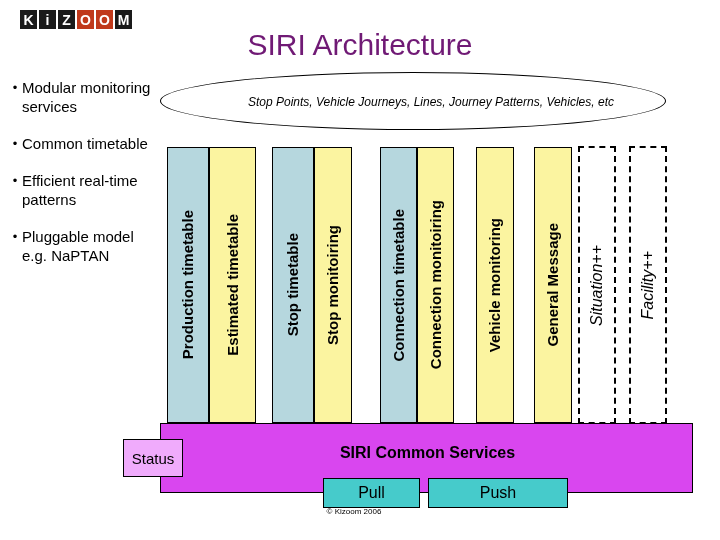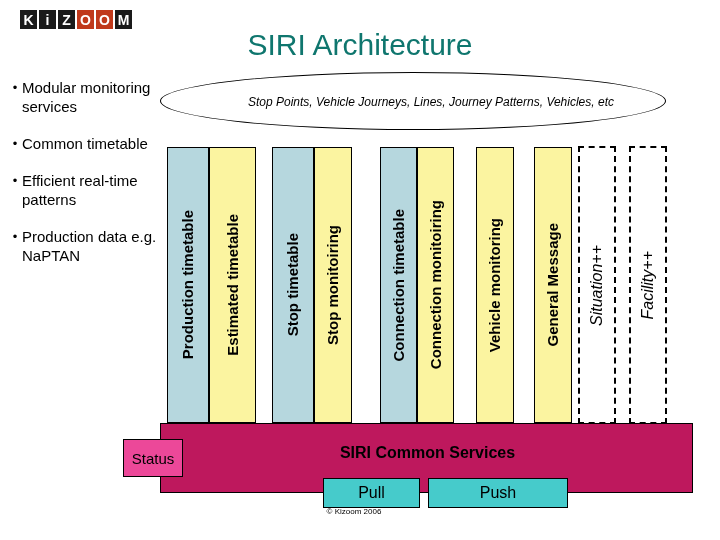--- a/index.html
+++ b/index.html
@@ -42,21 +42,21 @@
   
   #page-title {
     position: absolute;
     left: 0;
     top: 28px;
     width: 720px;
     text-align: center;
     font-size: 30px;
     line-height: 34px;
     letter-spacing: 0px;
-    color: #0f766e;
+    color: #701a75;
     font-family: "Liberation Sans", sans-serif;
   }
 
   
   #bullets {
     position: absolute;
     left: 8px;
     top: 78px;
     width: 152px;
   }
@@ -144,42 +144,42 @@
     font-size: 16px;
   }
 
   
   #common-bar {
     position: absolute;
     left: 160px;
     top: 423px;
     width: 533px;
     height: 70px;
-    background: #be185d;
+    background: #d946ef;
     border: 1px solid #000000;
     box-sizing: border-box;
     z-index: 3;
   }
   #common-bar-label {
     position: absolute;
     left: 0;
     top: 20px;
     width: 533px;
     text-align: center;
     font-size: 16px;
     font-weight: bold;
     color: #000000;
   }
   #status-box {
     position: absolute;
     left: 123px;
     top: 439px;
     width: 60px;
     height: 38px;
-    background: #ec4899;
+    background: #f0abfc;
     border: 1px solid #000000;
     box-sizing: border-box;
     display: flex;
     align-items: center;
     justify-content: center;
     font-size: 15px;
     z-index: 5;
   }
   .pushpull {
     position: absolute;
@@ -230,21 +230,21 @@
     <div class="bullet">
       <span class="dot">•</span>
       <span class="btext">Common timetable</span>
     </div>
     <div class="bullet">
       <span class="dot">•</span>
       <span class="btext">Efficient real-time patterns</span>
     </div>
     <div class="bullet">
       <span class="dot">•</span>
-      <span class="btext">Production data e.g. NaPTAN</span>
+      <span class="btext">Pluggable model e.g. NaPTAN</span>
     </div>
   </div>
 
 <div id="transmodel-ellipse">
   <div id="transmodel-sub">Stop Points, Vehicle Journeys, Lines, Journey Patterns, Vehicles, etc</div>
 </div>
 
 <div id="columns">
     <div class="col" style="left: 167px; top: 147px; width: 42px; height: 276px; background: rgb(182, 215, 222);">
       <span class="vlabel">Production timetable</span>

